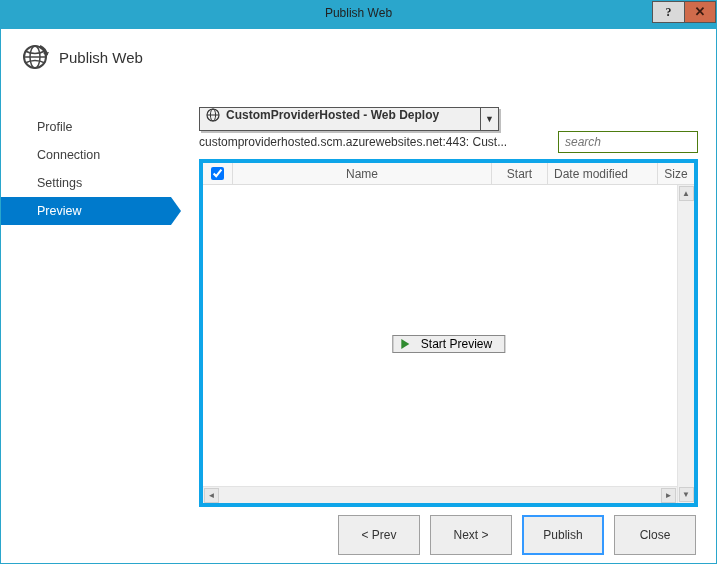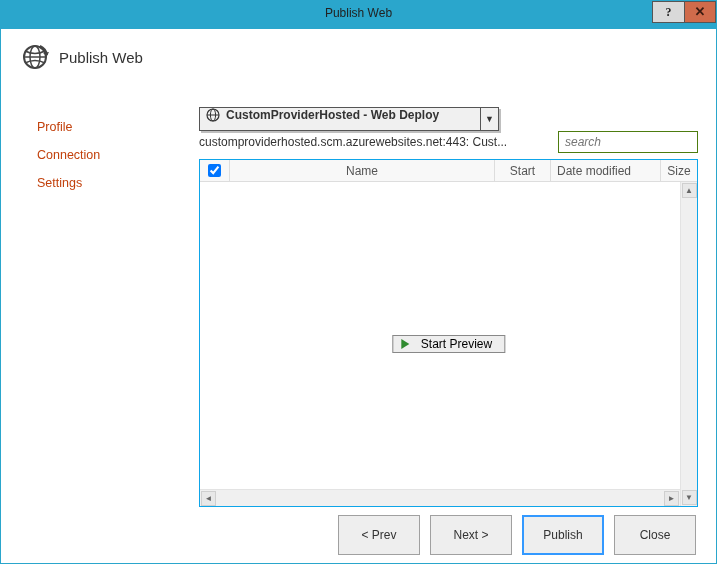--- a/index.html
+++ b/index.html
@@ -10,37 +10,37 @@
   .titlebar .controls { position:absolute; right:0; top:0; height:22px; display:flex; }
   .tbtn { width:32px; height:22px; border:1px solid #555; background:#e4e4e4; display:flex; align-items:center; justify-content:center; font-size:12px; font-family:"Segoe UI"; }
   .tbtn.help { background:#d9d9d9; border-right:none; font-weight:bold;}
   .tbtn.close { background:#d06b4b; color:#3a1a10; font-weight:bold; font-size:13px;}
   .client { position:absolute; left:0; right:0; top:28px; bottom:0; }
   .header { display:flex; align-items:center; gap:10px; padding:14px 20px 18px 20px; }
   .globe-icon svg { display:block; }
   .header-title { font-size:15px; color:#333; }
   .body { position:absolute; left:0; right:0; top:70px; bottom:56px; display:flex; }
   .sidebar { width:170px; padding-top:14px; }
-  .sidebar-item { position:relative; height:28px; display:flex; align-items:center; padding-left:36px; font-size:12.5px; color:#c2410c; cursor:pointer; }
+  .sidebar-item { position:relative; height:28px; display:flex; align-items:center; padding-left:36px; font-size:12.5px; color:#404040; cursor:pointer; }
   .sidebar-item.active { background:#007acc; color:#fff; }
   .sidebar-item.active::after {
     content:""; position:absolute; right:-10px; top:0; width:0; height:0;
     border-top:14px solid transparent; border-bottom:14px solid transparent; border-left:10px solid #007acc;
   }
   .main { flex:1; padding:8px 18px 0 28px; display:flex; flex-direction:column; }
 
   .dropdown { display:flex; align-items:stretch; height:24px; width:300px; border:1px solid #555; box-shadow:2px 2px 0 rgba(0,0,0,0.25); background:#f0f0f0; }
   .dropdown .dd-body { flex:1; display:flex; gap:6px; padding:0 6px; font-weight:bold; font-size:12px; }
   .dropdown .dd-arrow { width:18px; border-left:1px solid #555; display:flex; align-items:center; justify-content:center; font-size:9px; }
 
   .row2 { display:flex; align-items:center; gap:12px; }
   .urltext { flex:1; font-size:12px; color:#333; white-space:nowrap; overflow:hidden; text-overflow:ellipsis; }
   .search { width:140px; height:22px; border:1px solid #4d7c0f; padding:2px 6px; font-style:italic; color:#888; font-size:12px; background:#fff; outline:none; }
 
-  .grid { flex:1; border:1px solid #0ea5e9; margin-top:6px; display:flex; flex-direction:column; position:relative; min-height:0; background:#fff;}
+  .grid { flex:1; border:4px solid #0ea5e9; margin-top:6px; display:flex; flex-direction:column; position:relative; min-height:0; background:#fff;}
   .grid-header { display:flex; height:22px; background:#f8f8f8; border-bottom:1px solid #ddd; font-size:12px; color:#555; }
   .gh { display:flex; align-items:center; justify-content:center; border-right:1px solid #ddd; }
   .gh:last-child { border-right:none; }
   .gh.cb { width:30px; }
   .gh.name { flex:1; }
   .gh.action { width:56px; }
   .gh.date { width:110px; justify-content:flex-start; padding-left:6px;}
   .gh.size { width:36px; }
   .grid-body { flex:1; position:relative; overflow:hidden; }
   .grid-scroll-v { position:absolute; right:0; top:22px; bottom:0; width:17px; background:#f0f0f0; border-left:1px solid #e3e3e3; display:flex; flex-direction:column; justify-content:space-between; align-items:center; padding:1px 0;}
@@ -90,20 +90,23 @@
       <div class="sidebar">
         <div class="sidebar-item">
             <span>Profile</span>
           </div>
         <div class="sidebar-item">
             <span>Connection</span>
           </div>
         <div class="sidebar-item">
             <span>Settings</span>
           </div>
+        <div class="sidebar-item active">
+            <span>Preview</span>
+          </div>
       </div>
 
       <div class="main">
         <div class="dropdown">
           <div class="dd-body">
             <span>
               <svg width="14" height="14" viewBox="0 0 14 14">
                 <circle cx="7" cy="7" r="6" fill="none" stroke="#333" stroke-width="1.2"></circle>
                 <ellipse cx="7" cy="7" rx="2.6" ry="6" fill="none" stroke="#333" stroke-width="1"></ellipse>
                 <line x1="1" y1="7" x2="13" y2="7" stroke="#333" stroke-width="1"></line>

